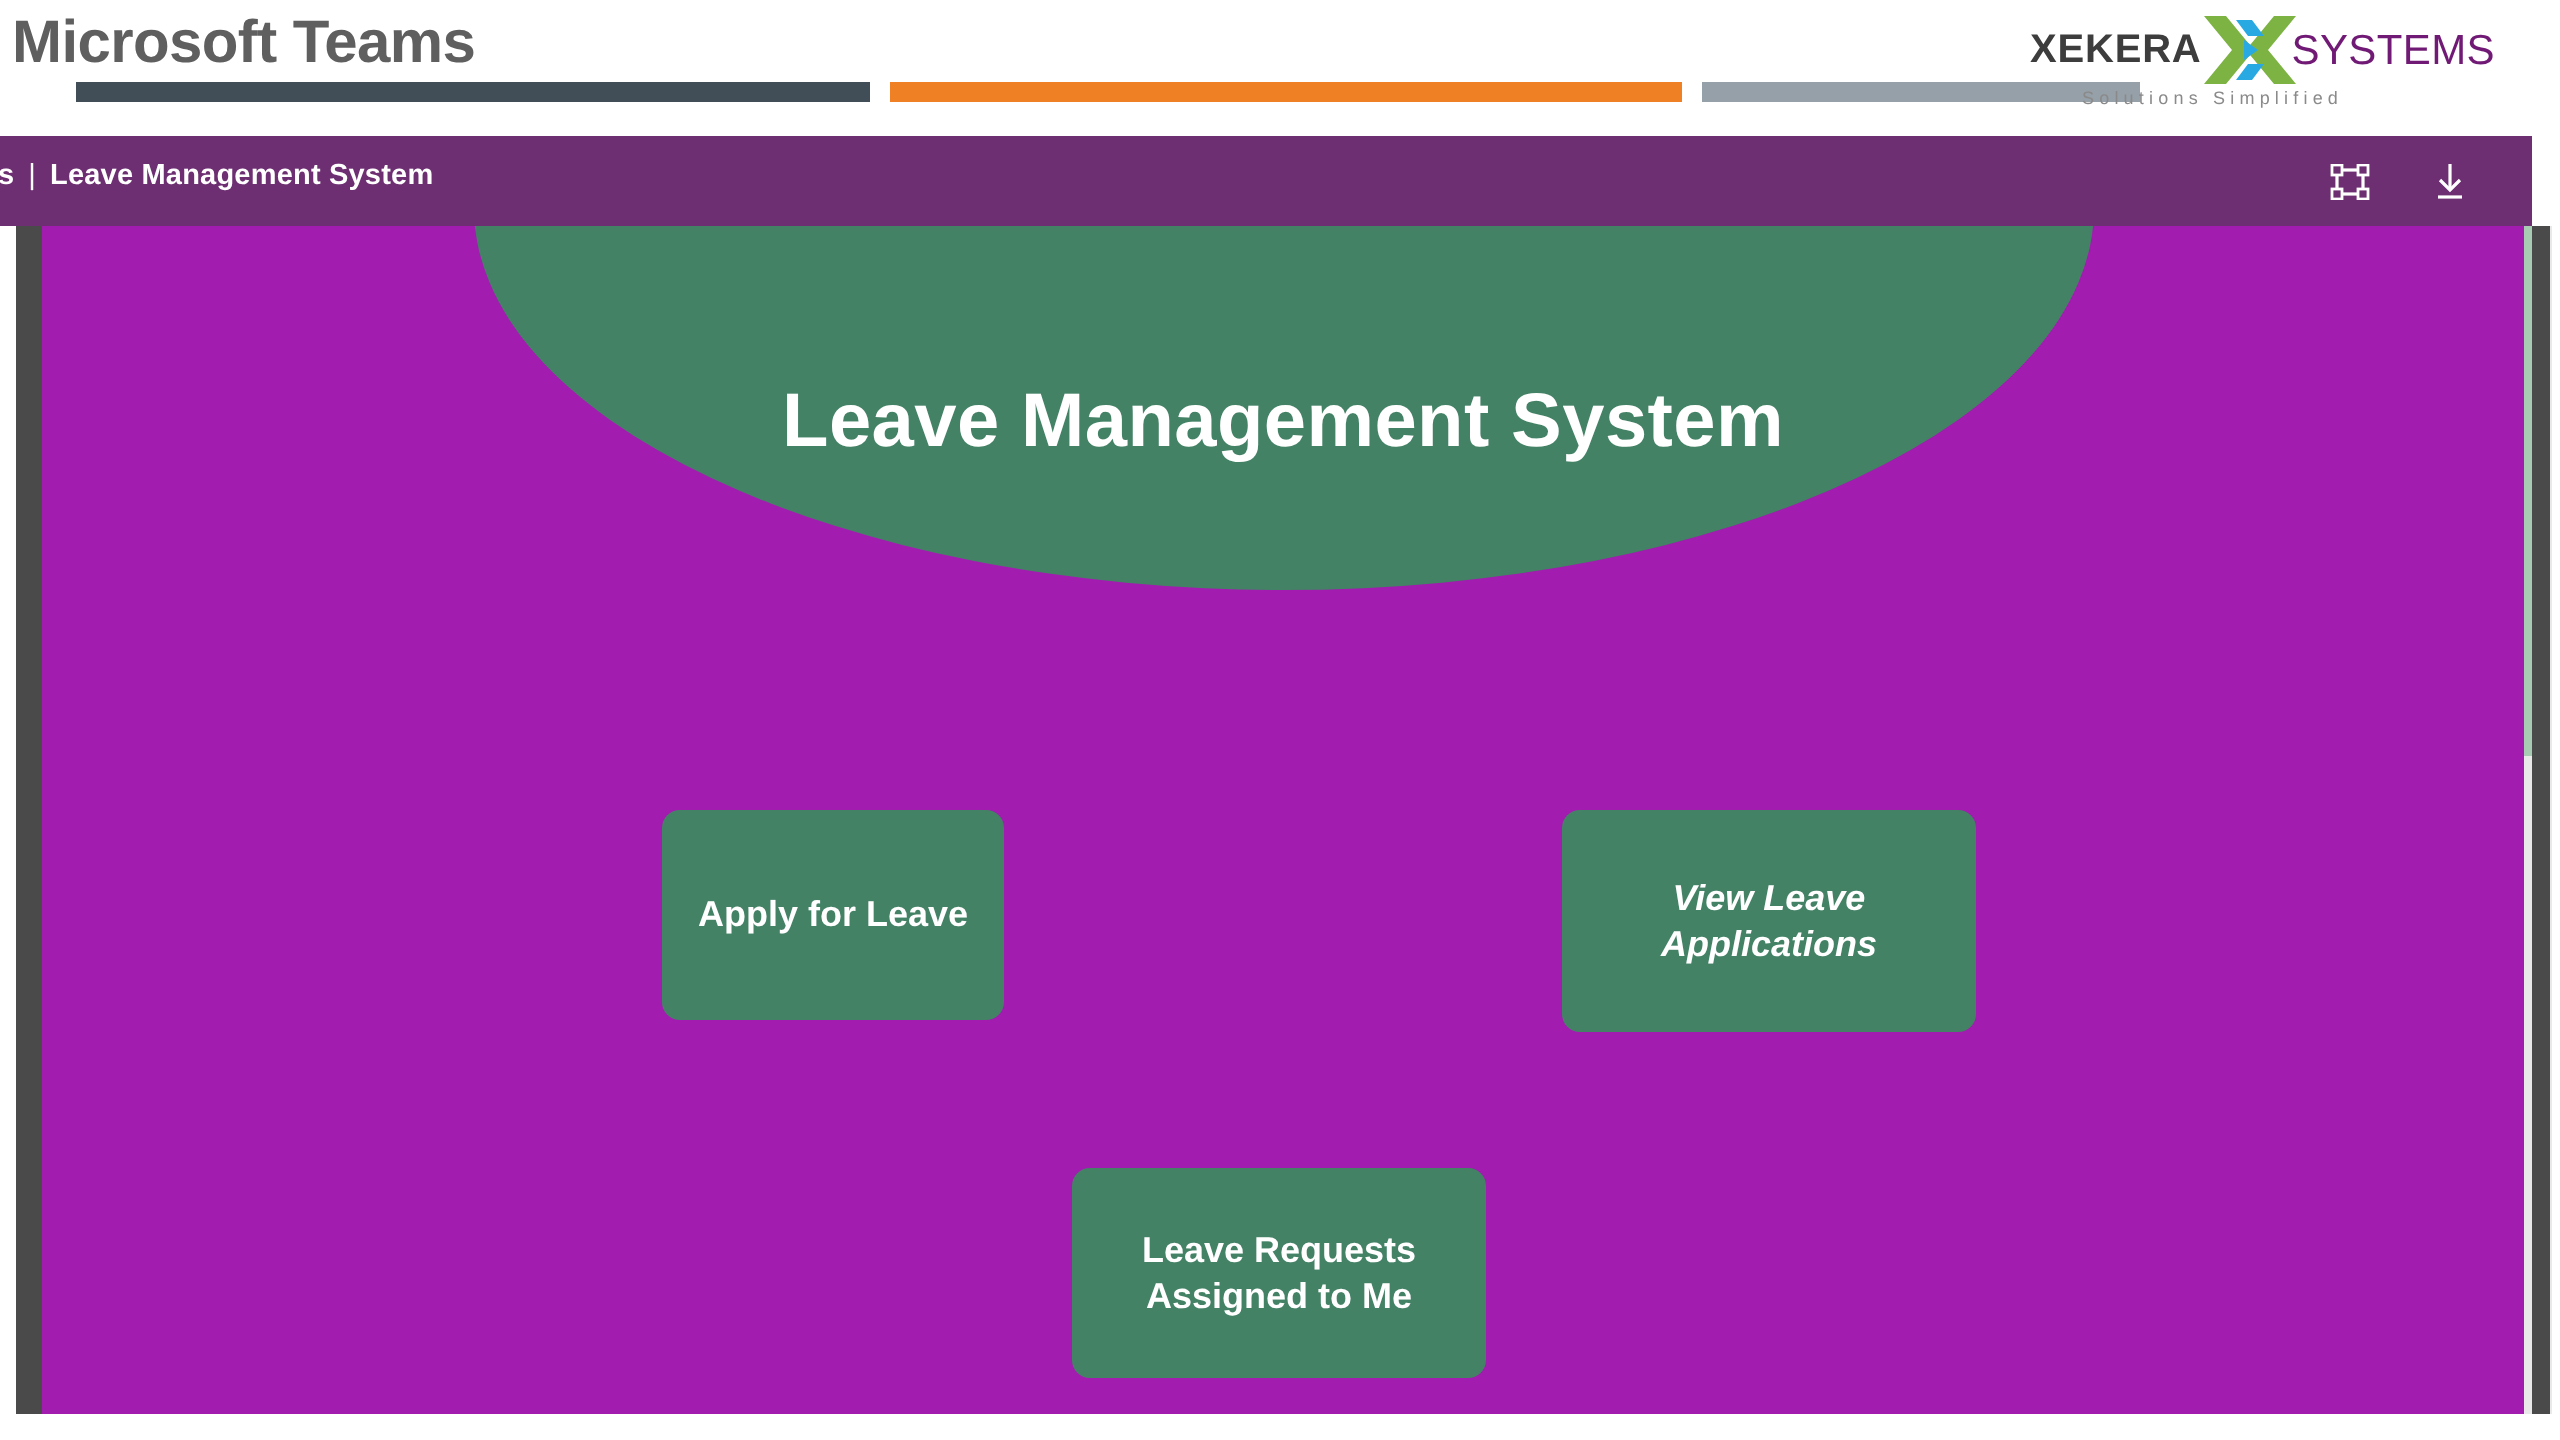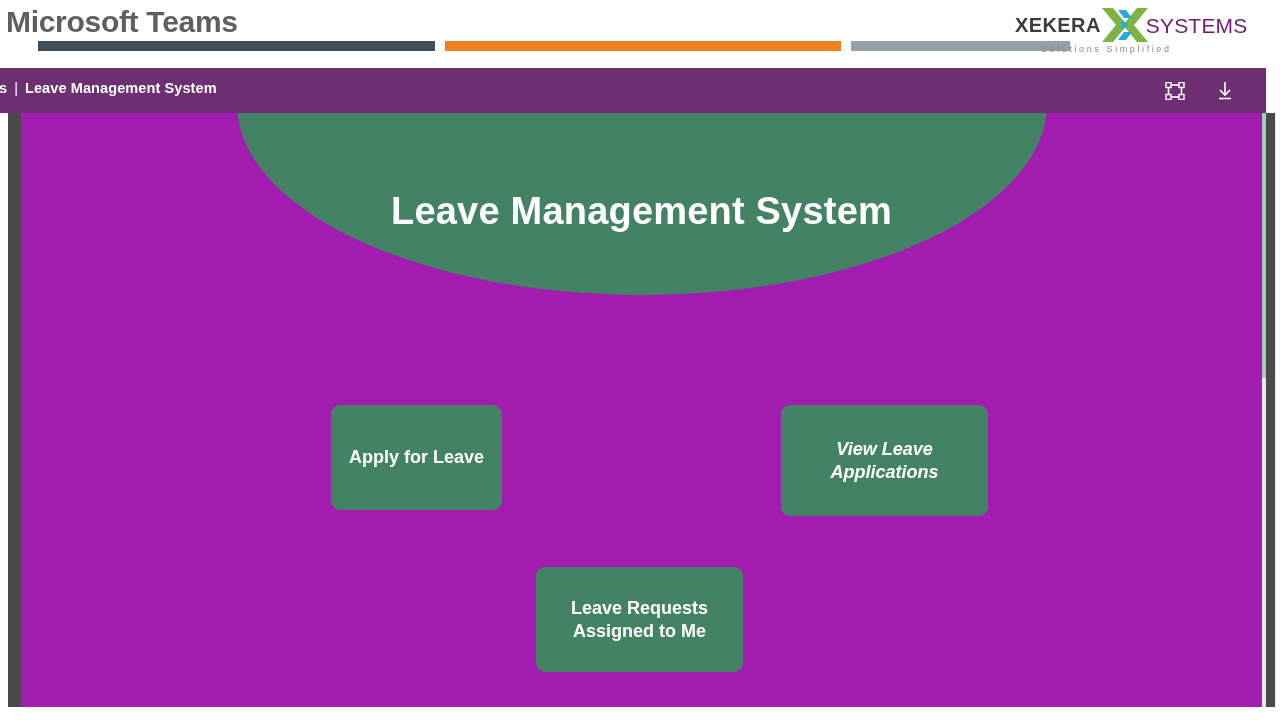--- a/index.html
+++ b/index.html
@@ -145,21 +145,21 @@
     line-height: 23px;
     cursor: pointer;
     text-align: center;
     display: flex;
     align-items: center;
     justify-content: center;
     padding: 4px;
   }
   .btn-apply    { left: 310px; top: 292px; width: 171px; height: 105px; }
   .btn-view     { left: 760px; top: 292px; width: 207px; height: 111px; font-style: italic; }
-  .btn-assigned { left: 515px; top: 454px; width: 207px; height: 105px; }
+  .btn-assigned { left: 515px; top: 471px; width: 207px; height: 105px; }
 
   
   .scroll-track {
     position: absolute;
     left: 1262px; top: 0;
     width: 14px; height: 594px;
     background: #e9e9e9;
   }
   .scroll-accent {
     position: absolute;

